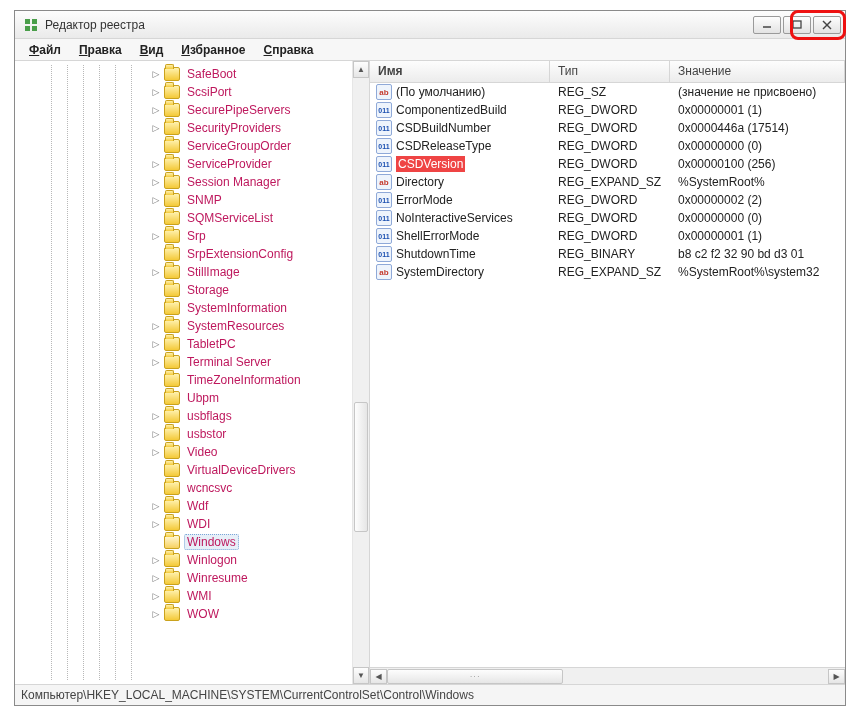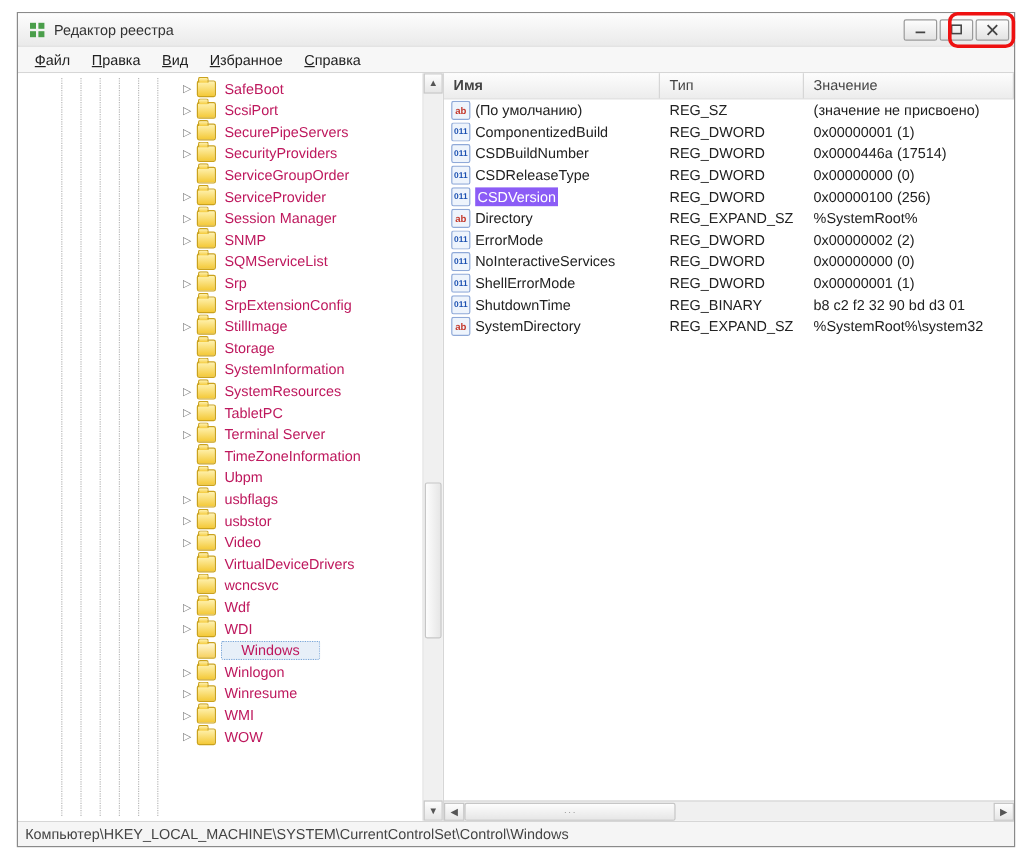--- a/index.html
+++ b/index.html
@@ -85,20 +85,21 @@
     align-items: center;
     padding: 0 6px;
     gap: 2px;
     border-bottom: 1px solid #d6d6d6;
     background: #f7f7f7;
   }
   .menu-item {
     padding: 2px 8px;
     color: #222;
     cursor: default;
+    font-weight: bold;
   }
   .menu-item span.u { text-decoration: underline; }
   
   .workarea {
     flex: 1;
     display: flex;
     min-height: 0;
     border-bottom: 1px solid #d6d6d6;
   }
   .tree {
@@ -149,21 +150,21 @@
     background: linear-gradient(#fff8d6,#f7d160);
   }
   .tree-row .label {
     color: #be185d;
     padding: 1px 3px;
     border-radius: 2px;
   }
   .tree-row.selected .label {
     background: #e7eff8;
     border: 1px dotted #7aa6d8;
-    padding: 0 16px;
+    padding: 0 2px;
   }
   .tree-lines {
     position: absolute;
     top: 4px; bottom: 4px; left: 0;
     width: 135px;
     pointer-events: none;
   }
   .tree-lines .vline {
     position: absolute;
     top: 0; bottom: 0;
@@ -214,21 +215,21 @@
   .list-row .cell.name {
     width: 180px;
     display: flex;
     align-items: center;
     gap: 4px;
     padding-left: 6px;
   }
   .list-row .cell.type { width: 120px; }
   .list-row .cell.data { flex: 1; }
   .list-row.sel .cell.name .val-label {
-    background: #8b5cf6;
+    background: #ef4444;
     color: #fff;
     padding: 1px 2px;
   }
   .reg-icon {
     width: 16px; height: 16px;
     display: inline-flex;
     align-items: center;
     justify-content: center;
     border: 1px solid #8fa9d8;
     border-radius: 2px;

